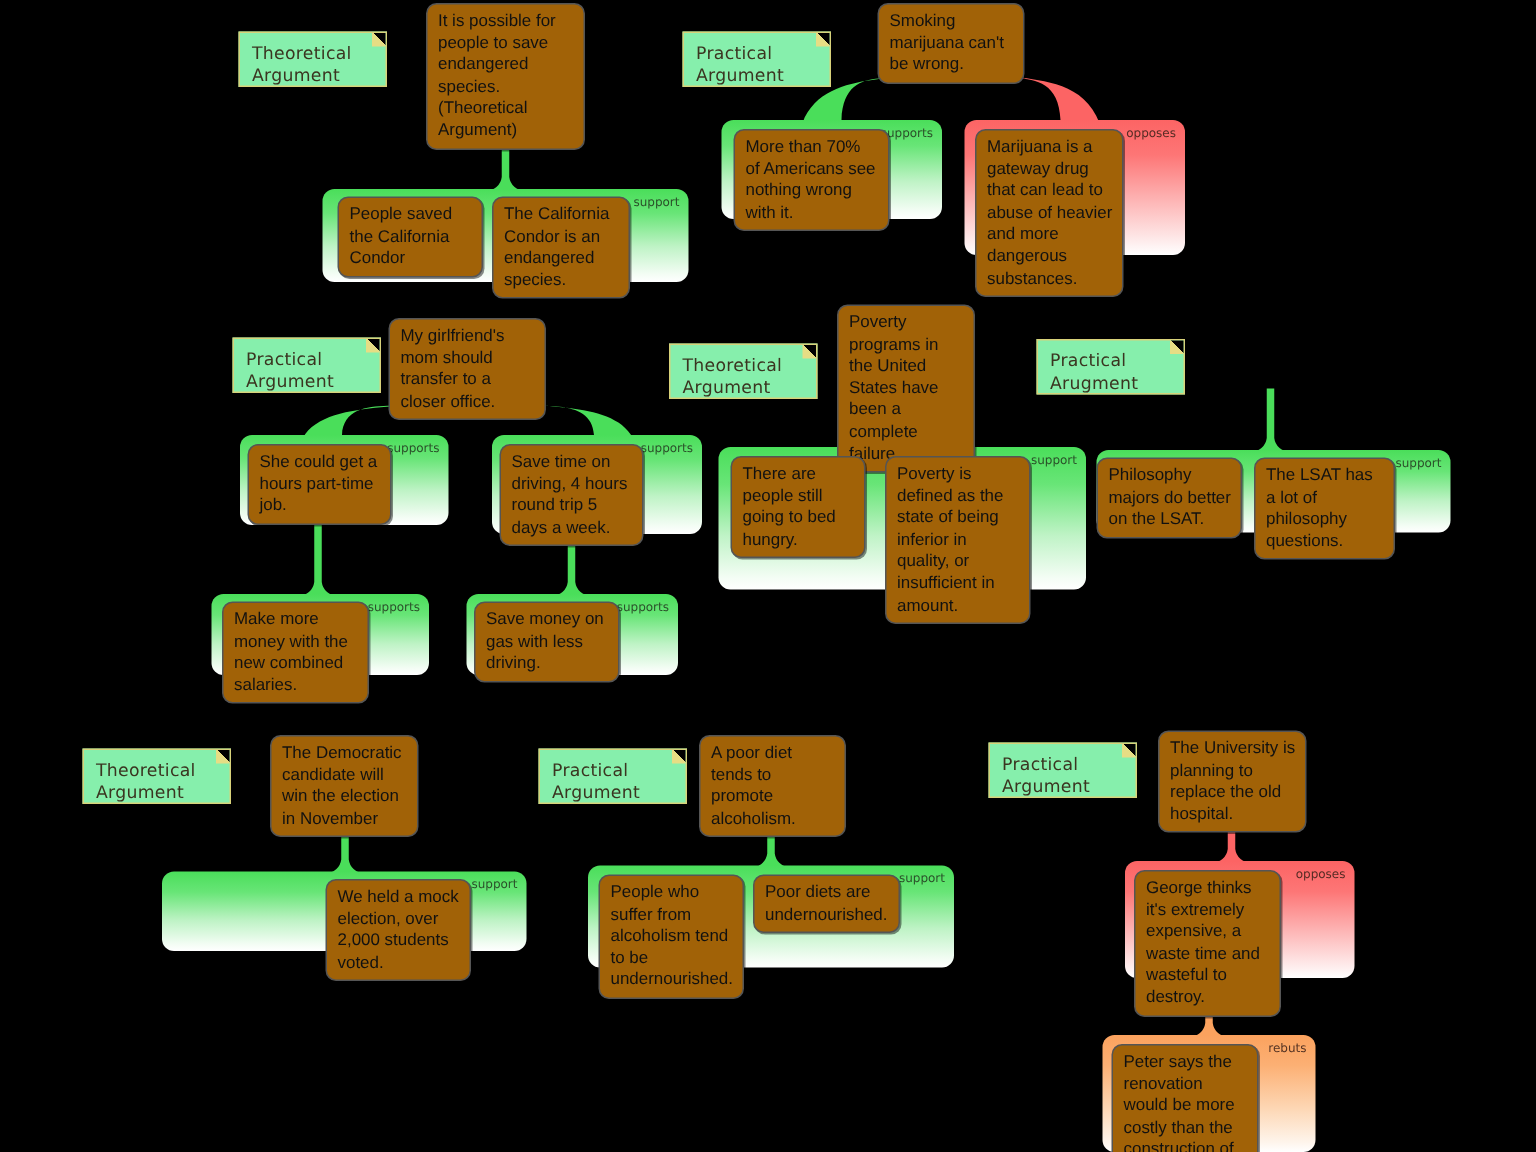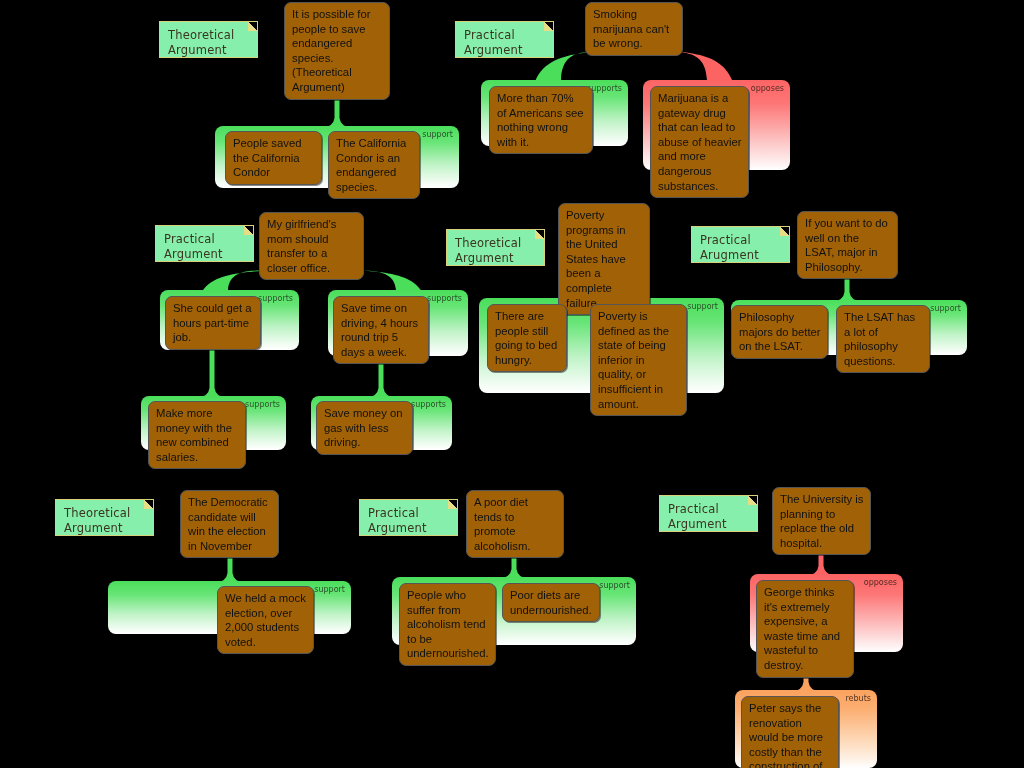--- a/index.html
+++ b/index.html
@@ -134,23 +134,22 @@
     <div class="node box" style="left: 328px; top: 131px; width: 92px; min-height: 58px;">The California Condor is an endangered species.</div>
     <div class="node box" style="left: 585px; top: 2px; width: 98px; min-height: 36px;">Smoking marijuana can't be wrong.</div>
     <div class="node box" style="left: 489px; top: 86px; width: 104px; min-height: 58px;">More than 70% of Americans see nothing wrong with it.</div>
     <div class="node box" style="left: 650px; top: 86px; width: 99px; min-height: 81px;">Marijuana is a gateway drug that can lead to abuse of heavier and more dangerous substances.</div>
     <div class="node box" style="left: 259px; top: 212px; width: 105px; min-height: 48px;">My girlfriend's mom should transfer to a closer office.</div>
     <div class="node box" style="left: 165px; top: 296px; width: 96px; min-height: 45px;">She could get a hours part-time job.</div>
     <div class="node box" style="left: 333px; top: 296px; width: 96px; min-height: 59px;">Save time on driving, 4 hours round trip 5 days a week.</div>
     <div class="node box" style="left: 148px; top: 401px; width: 98px; min-height: 46px;">Make more money with the new combined salaries.</div>
     <div class="node box" style="left: 316px; top: 401px; width: 97px; min-height: 32px;">Save money on gas with less driving.</div>
     <div class="node box" style="left: 558px; top: 203px; width: 92px; min-height: 62px;">Poverty programs in the United States have been a complete failure.</div>
-    <div class="node box" style="left: 487px; top: 304px; width: 80px; min-height: 47px;">There are people still going to bed hungry.</div>
+    <div class="node box" style="left: 487px; top: 304px; width: 90px; min-height: 47px;">There are people still going to bed hungry.</div>
     <div class="node box" style="left: 590px; top: 304px; width: 97px; min-height: 88px;">Poverty is defined as the state of being inferior in quality, or insufficient in amount.</div>
-    <div class="node box" style="left: 797px; top: 211px; width: 101px; min-height: 48px;">If you want to do well on the LSAT, major in Philosophy.</div>
     <div class="node box" style="left: 731px; top: 305px; width: 97px; min-height: 45px;">Philosophy majors do better on the LSAT.</div>
     <div class="node box" style="left: 836px; top: 305px; width: 94px; min-height: 45px;">The LSAT has a lot of philosophy questions.</div>
     <div class="node box" style="left: 180px; top: 490px; width: 99px; min-height: 60px;">The Democratic candidate will win the election in November</div>
     <div class="node box" style="left: 217px; top: 586px; width: 97px; min-height: 45px;">We held a mock election, over 2,000 students voted.</div>
     <div class="node box" style="left: 466px; top: 490px; width: 98px; min-height: 48px;">A poor diet tends to promote alcoholism.</div>
     <div class="node box" style="left: 399px; top: 583px; width: 97px; min-height: 58px;">People who suffer from alcoholism tend to be undernourished.</div>
     <div class="node box" style="left: 502px; top: 583px; width: 98px; min-height: 32px;">Poor diets are undernourished.</div>
     <div class="node box" style="left: 772px; top: 487px; width: 99px; min-height: 48px;">The University is planning to replace the old hospital.</div>
     <div class="node box" style="left: 756px; top: 580px; width: 98px; min-height: 72px;">George thinks it's extremely expensive, a waste time and wasteful to destroy.</div>
     <div class="node box" style="left: 741px; top: 696px; width: 98px; min-height: 72px;">Peter says the renovation would be more costly than the construction of the new building.</div>

